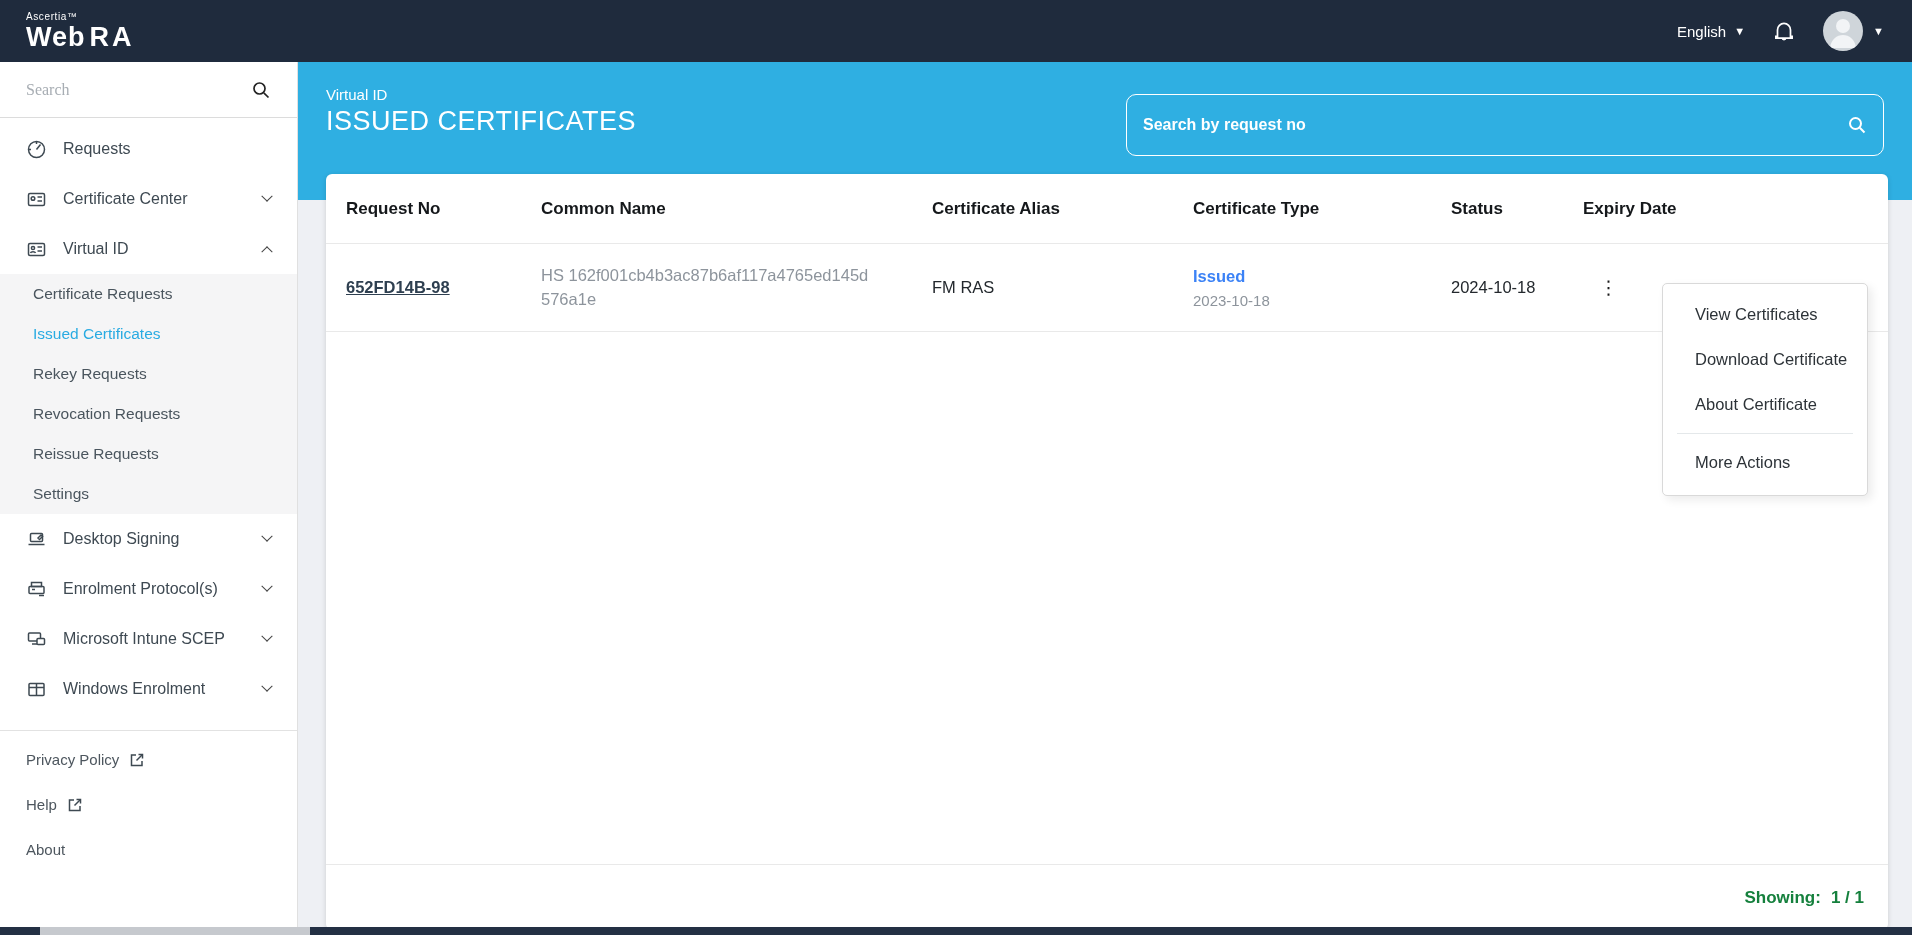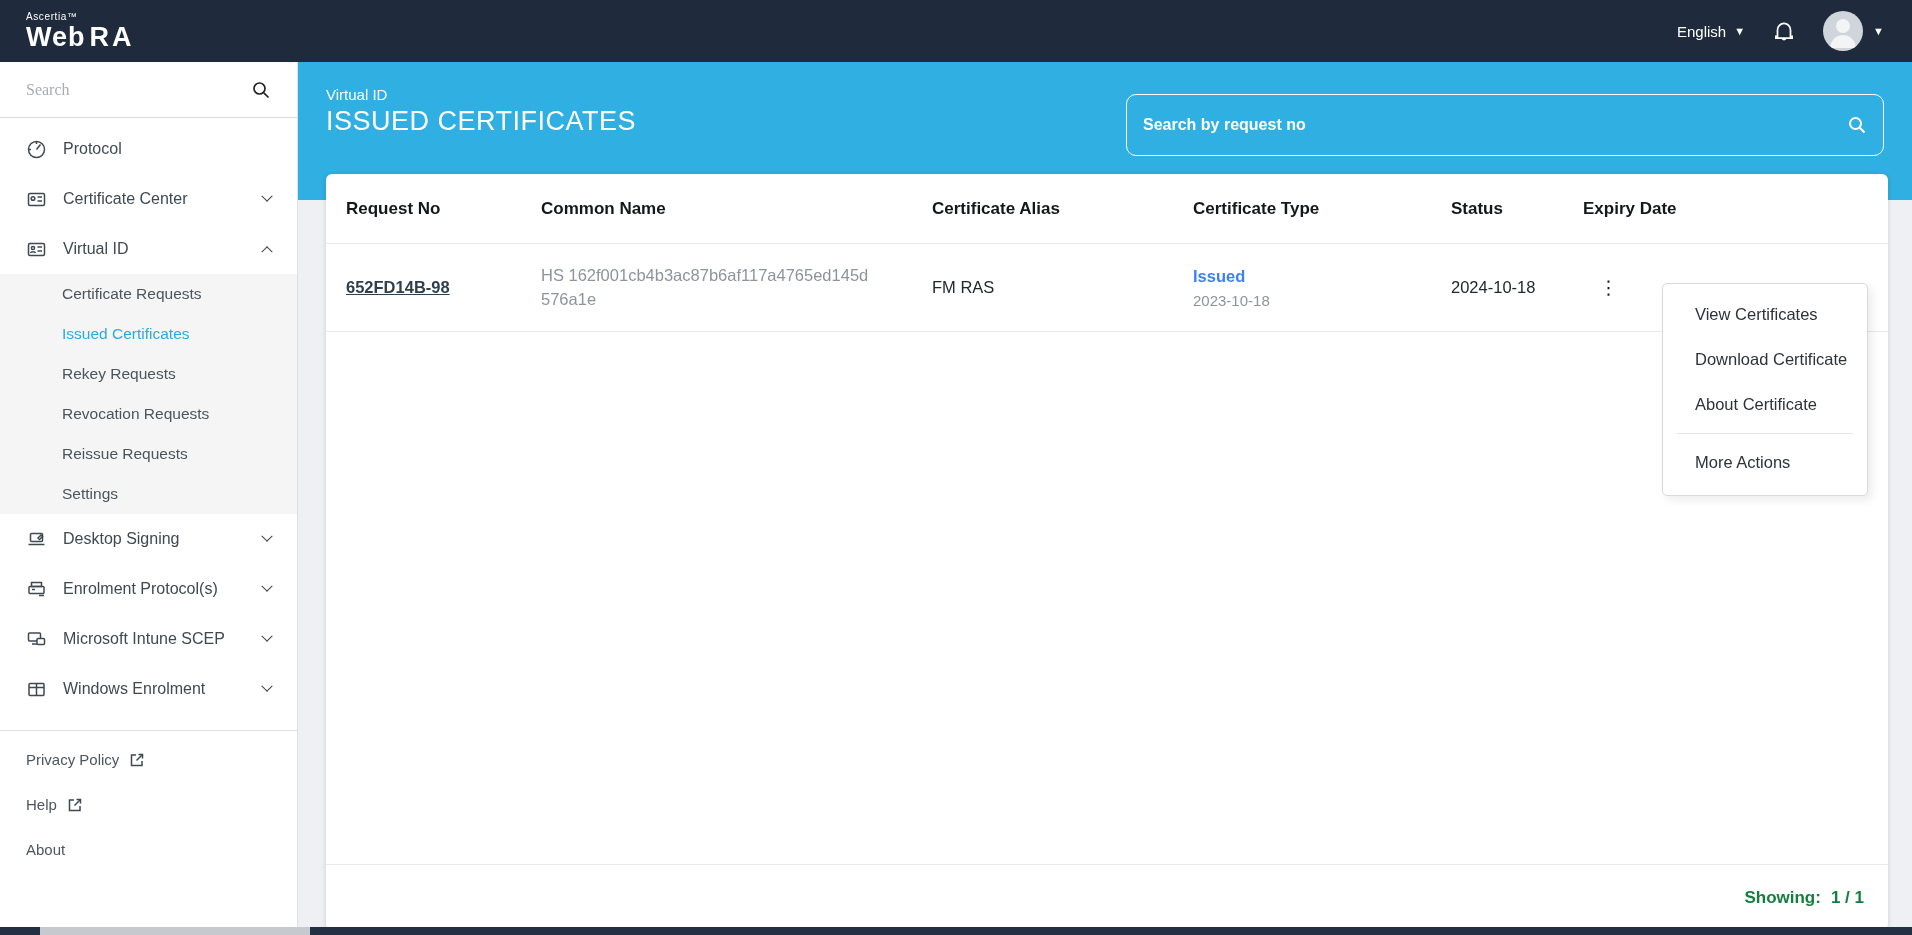--- a/index.html
+++ b/index.html
@@ -35,21 +35,21 @@
   .side-menu { padding-top:6px; }
   .side-item { height:50px; display:flex; align-items:center; padding:0 26px;
     gap:16px; font-size:16px; color:#3e4952; cursor:pointer; }
   .side-item .icn { width:21px; height:21px; flex:0 0 21px; }
   .chev { width:8px; height:8px; border-right:1.8px solid #444; border-bottom:1.8px solid #444;
     margin-left:auto; }
   .chev.down { transform:rotate(45deg) translate(-2px,-2px); }
   .chev.up { transform:rotate(-135deg) translate(-2px,-2px); }
 
   .submenu { background:#f5f5f6; }
-  .submenu-item { height:40px; display:flex; align-items:center; padding-left:62px;
+  .submenu-item { height:40px; display:flex; align-items:center; padding-left:33px;
     font-size:15.5px; color:#4a555e; cursor:pointer; }
   .submenu-item.active { color:#29abe2; }
 
   .side-sep { border-top:1px solid #e2e2e2; margin:16px 0 6px 0; }
   .side-link { height:45px; display:flex; align-items:center; padding:0 26px; gap:10px;
     font-size:15px; color:#4d565e; cursor:pointer; }
   .ext { width:16px; height:16px; }
 
   
   .content { position:absolute; left:298px; top:62px; width:1614px; height:873px; background:#eef0f4; }
@@ -139,21 +139,21 @@
   <div class="side-menu">
     <div class="side-item">
       <span class="icn">
         <svg viewBox="0 0 21 21" fill="none" stroke="#3e4952" stroke-width="1.5">
           <circle cx="10.5" cy="10.5" r="8"></circle>
             <line x1="10.5" y1="10.5" x2="14.5" y2="5.5"></line>
           <line x1="10.5" y1="3" x2="10.5" y2="5"></line>
             <line x1="3" y1="10.5" x2="5" y2="10.5"></line>
         </svg>
       </span>
-      <span>Protocol</span>
+      <span>Requests</span>
     </div>
 
     <div class="side-item">
       <span class="icn">
         <svg viewBox="0 0 21 21" fill="none" stroke="#3e4952" stroke-width="1.5">
           <rect x="2.5" y="4.5" width="16" height="12" rx="1.5"></rect>
           <circle cx="7" cy="9.5" r="1.8"></circle>
             <line x1="11.5" y1="8" x2="16" y2="8"></line>
             <line x1="11.5" y1="12" x2="16" y2="12"></line>
         </svg>

